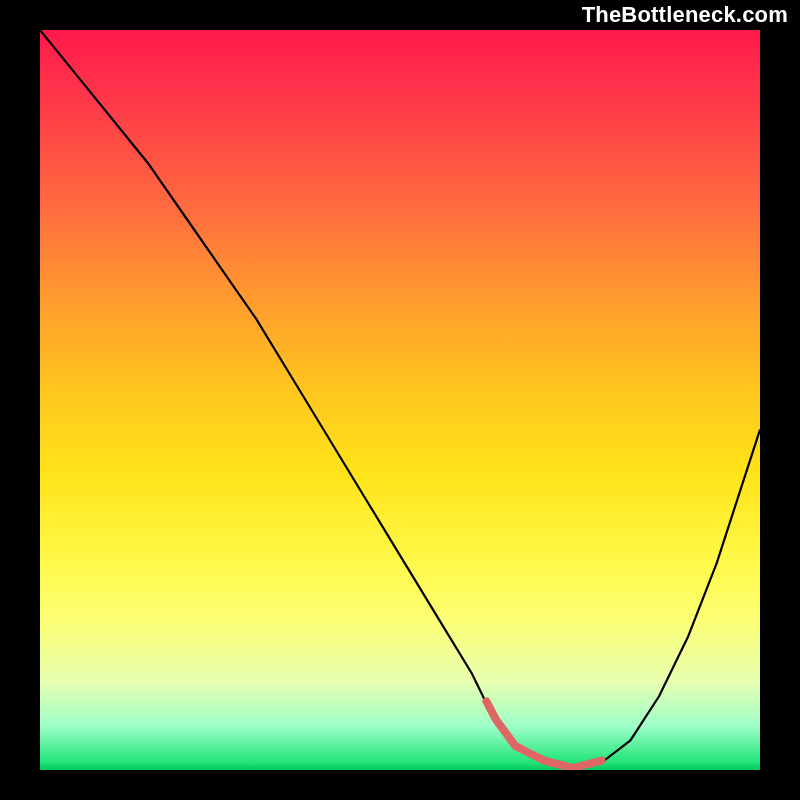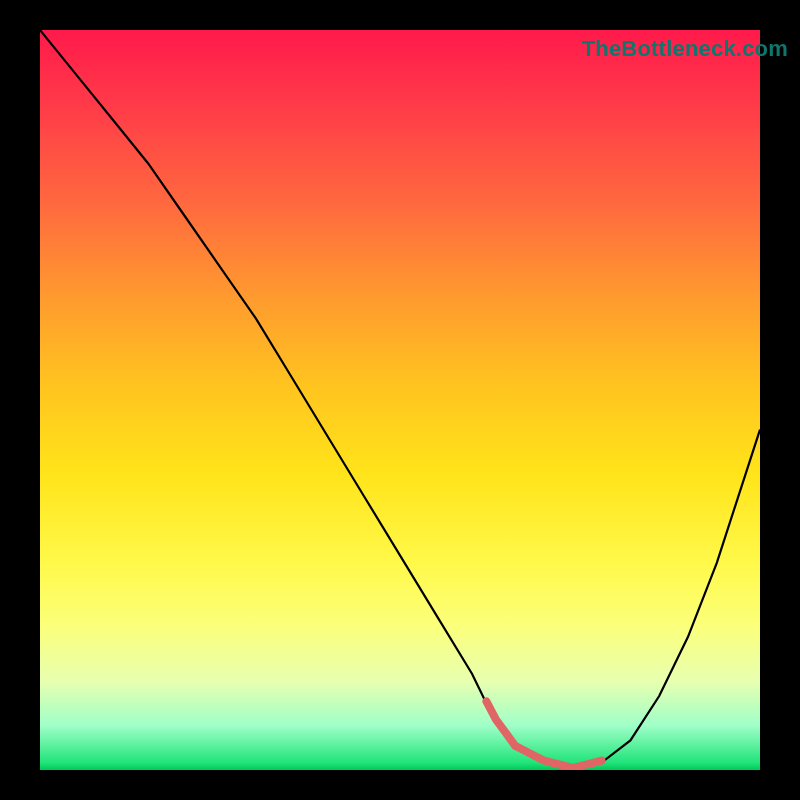--- a/index.html
+++ b/index.html
@@ -16,24 +16,23 @@
     width: 800px;
     height: 800px;
     background: #000000;
   }
   .watermark {
     position: absolute;
     top: 2px;
     right: 12px;
     font-size: 22px;
     font-weight: 600;
-    color: #0f766e;
+    color: #ffffff;
     letter-spacing: 0.2px;
     z-index: 5;
-    margin-top: 34px;
   }
   .plot-area {
     position: absolute;
     left: 40px;
     top: 30px;
     width: 720px;
     height: 740px;
     overflow: hidden;
   }
   

